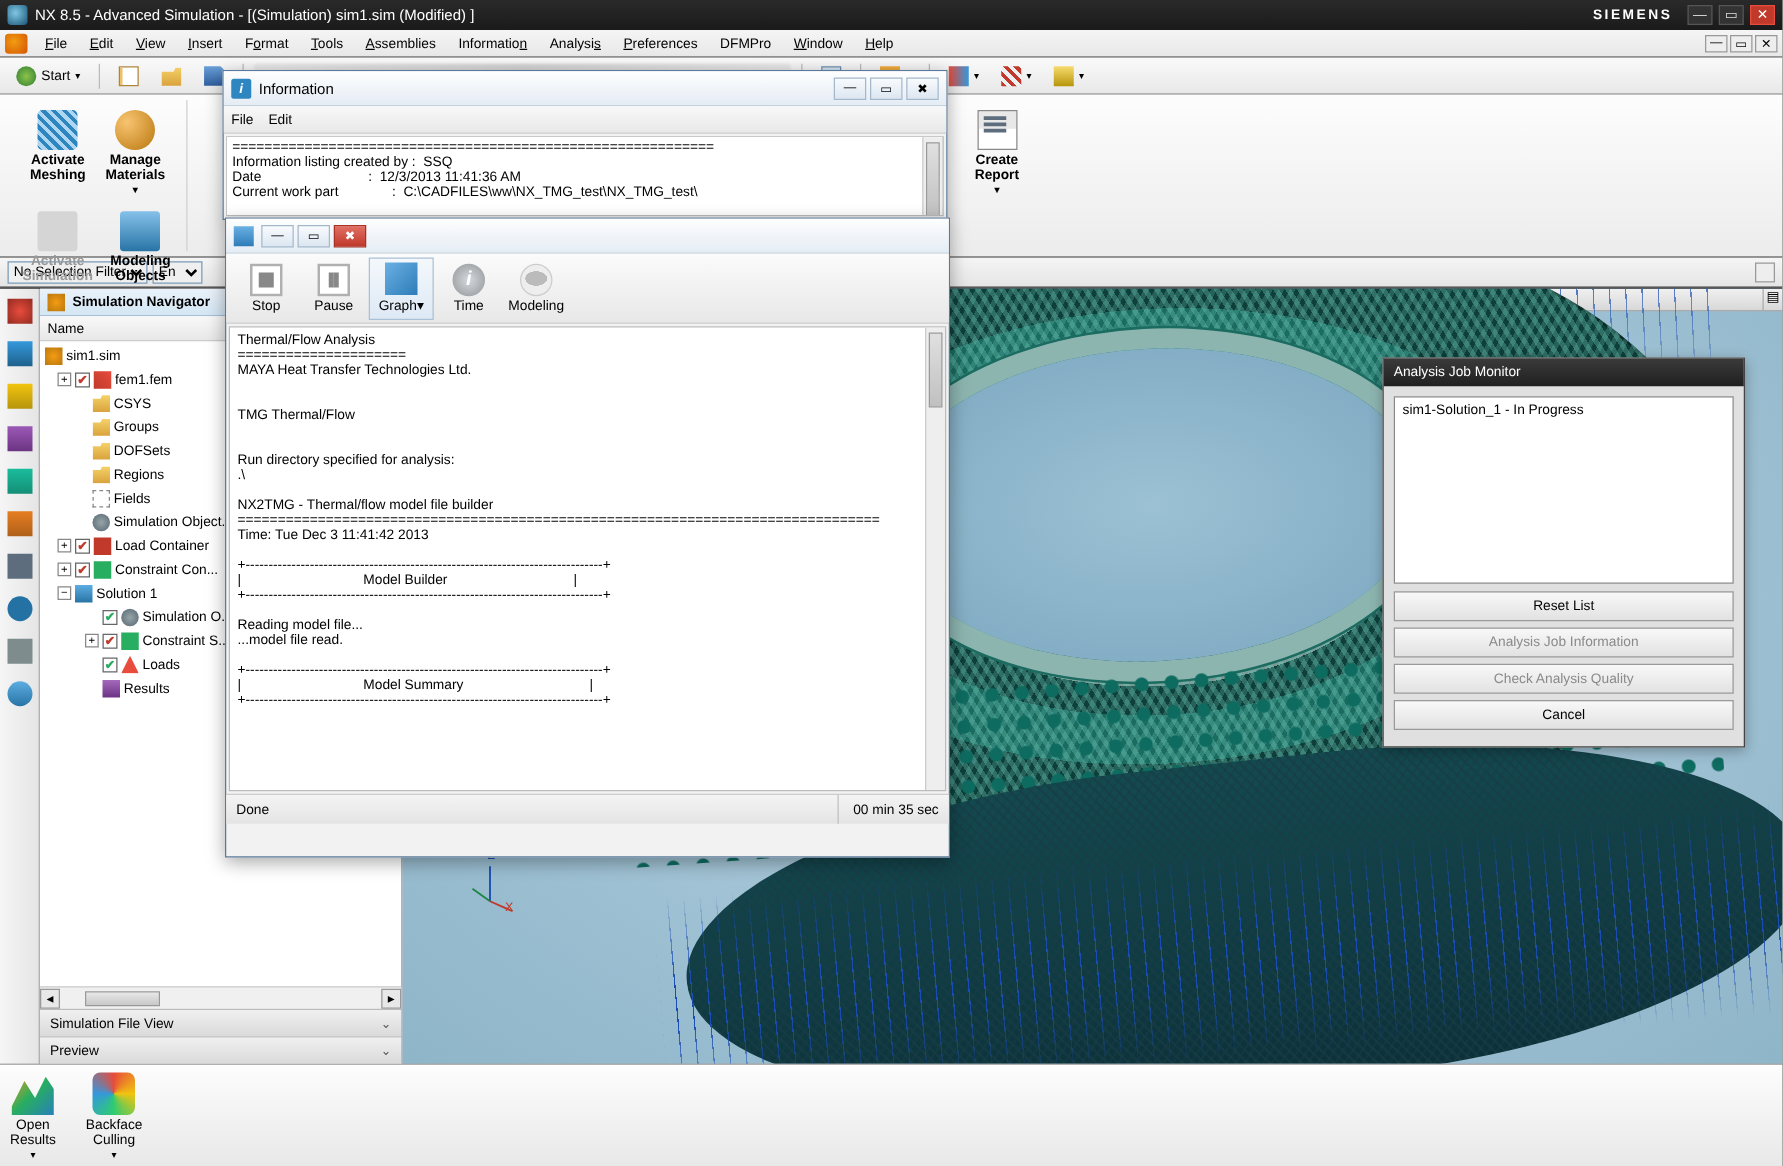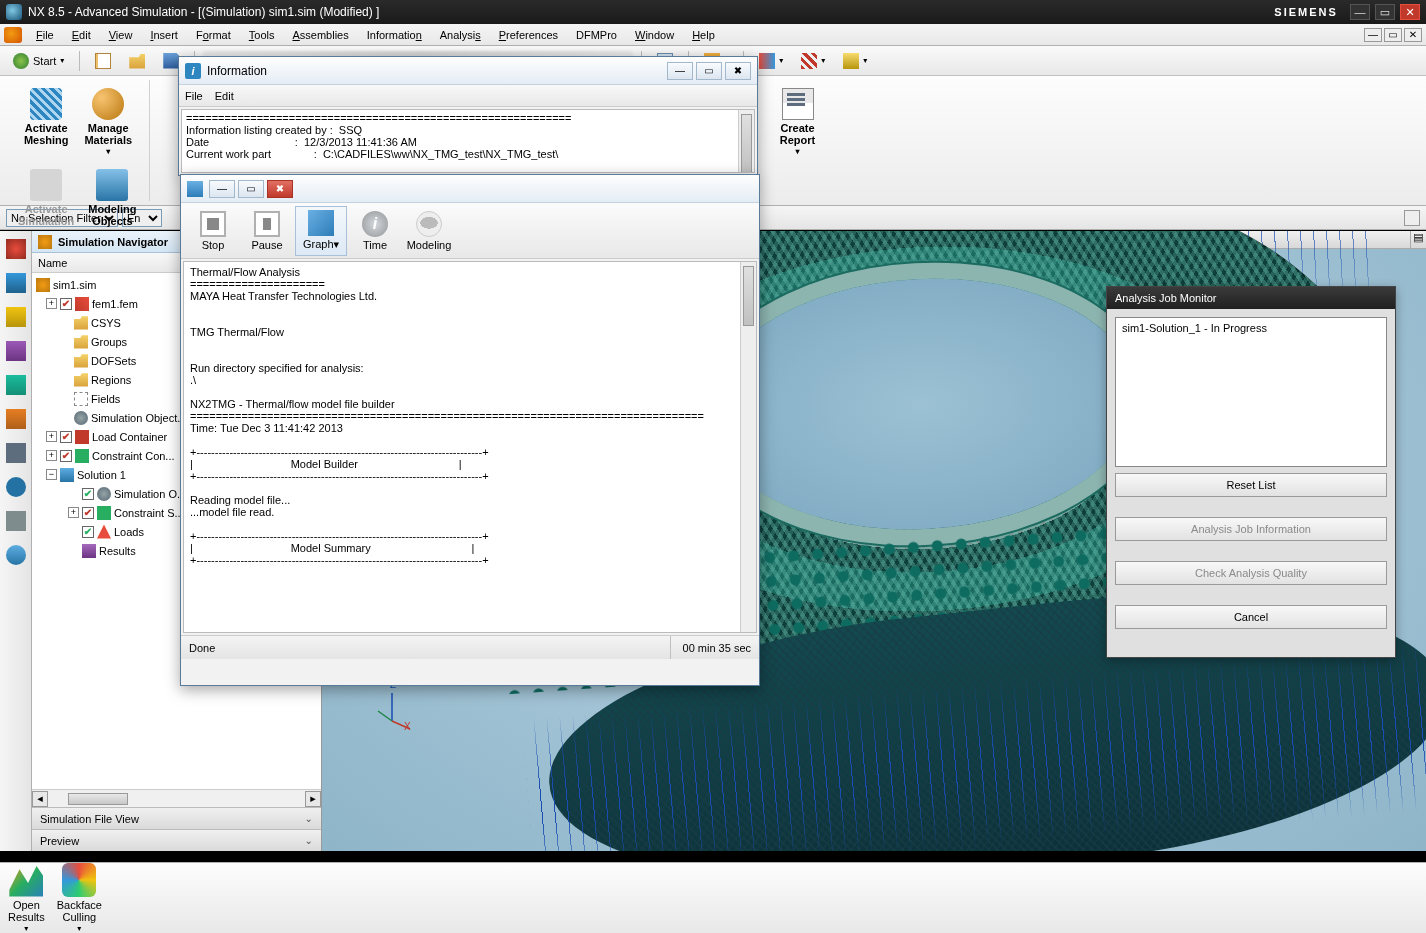--- a/index.html
+++ b/index.html
@@ -137,21 +137,21 @@
   background: repeating-linear-gradient(90deg, transparent 0 12px, #1a4db3 12px 13px);
   mask:linear-gradient(transparent,#000 40%,#000 60%,transparent);
   transform:rotate(-5deg);
 }
 .triad{ position:absolute; left:45px; bottom:120px; width:40px; height:40px;}
 .triad .z{position:absolute;left:18px;top:-12px;color:#1a4db3;font-size:10px;}
 .triad .x{position:absolute;left:32px;top:30px;color:#c0392b;font-size:10px;}
 .triad svg{position:absolute;inset:0;}
 
 
-.bottombar{ position:absolute; left:0; right:0; bottom:0; height:71px; background:linear-gradient(#fdfdfd,#e8e8e8); border-top:1px solid #b0b0b0; display:flex; align-items:center; padding:4px 8px; gap:12px;}
+.bottombar{ position:absolute; left:0; right:0; bottom:0; height:82px; background:linear-gradient(#fdfdfd,#e8e8e8); border-top:1px solid #b0b0b0; display:flex; align-items:flex-end; padding:4px 8px; gap:24px;}
 .bottombar .bigbtn{ display:flex; flex-direction:column; align-items:center; gap:2px; text-align:center; line-height:1.1;}
 .bottombar .bicon{ width:34px; height:34px;}
 .bi-open-res{ background:linear-gradient(135deg,#f39c12,#27ae60,#2980b9); clip-path:polygon(0 80%,30% 20%,55% 60%,80% 10%,100% 40%,100% 100%,0 100%);}
 .bi-cull{ background:conic-gradient(#e74c3c,#f1c40f,#2ecc71,#3498db,#e74c3c); border-radius:6px;}
 
 
 .win{ position:absolute; background:#f2f2f2; border:1px solid #5a7a9a; box-shadow:0 4px 14px rgba(0,0,0,.35);}
 .win .win-title{ height:28px; background:linear-gradient(#fefefe,#e4ecf4); display:flex; align-items:center; padding:0 6px; gap:6px; border-bottom:1px solid #c4d2e0;}
 .win .win-title .wicon{ width:16px; height:16px;}
 .win .win-title .wtxt{ flex:1; font-size:12px;}
@@ -184,21 +184,21 @@
 .sic-inspect{ background:radial-gradient(ellipse 60% 40% at 50% 45%, #bbb 0 60%, transparent 61%), #eee; border:1px solid #ccc; border-radius:50%;}
 #sol-win .mono-area{ height:372px;}
 #sol-win .status{ height:24px; background:linear-gradient(#f4f4f4,#e4e4e4); border-top:1px solid #ccc; display:flex; align-items:center; padding:0 8px;}
 #sol-win .status .time{ margin-left:auto; border-left:1px solid #c0c0c0; padding-left:12px; height:100%; display:flex; align-items:center;}
 
 
 #ajm{ position:absolute; right:30px; top:286px; width:290px; background:#e0e0e0; border:1px solid #444; box-shadow:0 3px 10px rgba(0,0,0,.3); z-index:4;}
 #ajm .ajm-title{ height:22px; background:linear-gradient(#3a3a3a,#202020); color:#fff; display:flex; align-items:center; padding:0 8px; font-size:11px;}
 #ajm .ajm-body{ padding:8px;}
 #ajm .ajm-list{ background:#fff; border:1px solid #888; height:150px; padding:4px 6px; margin-bottom:6px;}
-#ajm .ajm-btn{ display:block; width:100%; height:24px; margin-bottom:20px; background:linear-gradient(#f8f8f8,#e2e2e2); border:1px solid #9a9a9a;}
+#ajm .ajm-btn{ display:block; width:100%; height:24px; margin-bottom:5px; background:linear-gradient(#f8f8f8,#e2e2e2); border:1px solid #9a9a9a;}
 #ajm .ajm-btn.disabled{ color:#8a8a8a;}
 </style>
 </head>
 <body>
 
 <div class="app-frame">
 
   <div class="titlebar">
     <div class="nx-icon"></div>
     <div class="title-text">NX 8.5 - Advanced Simulation - [(Simulation) sim1.sim (Modified) ]</div>

